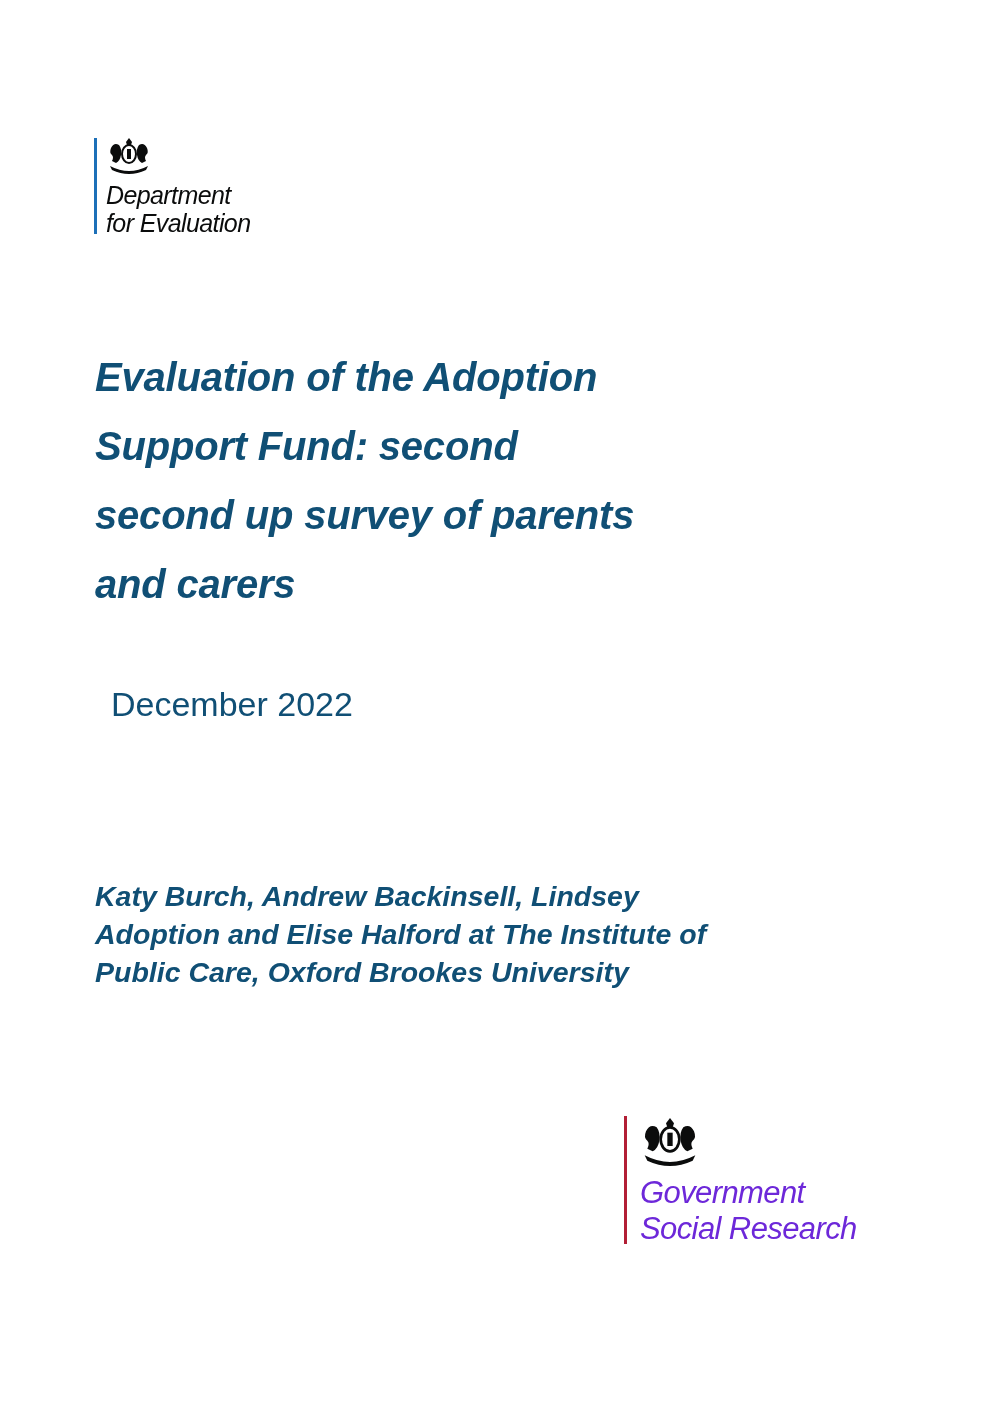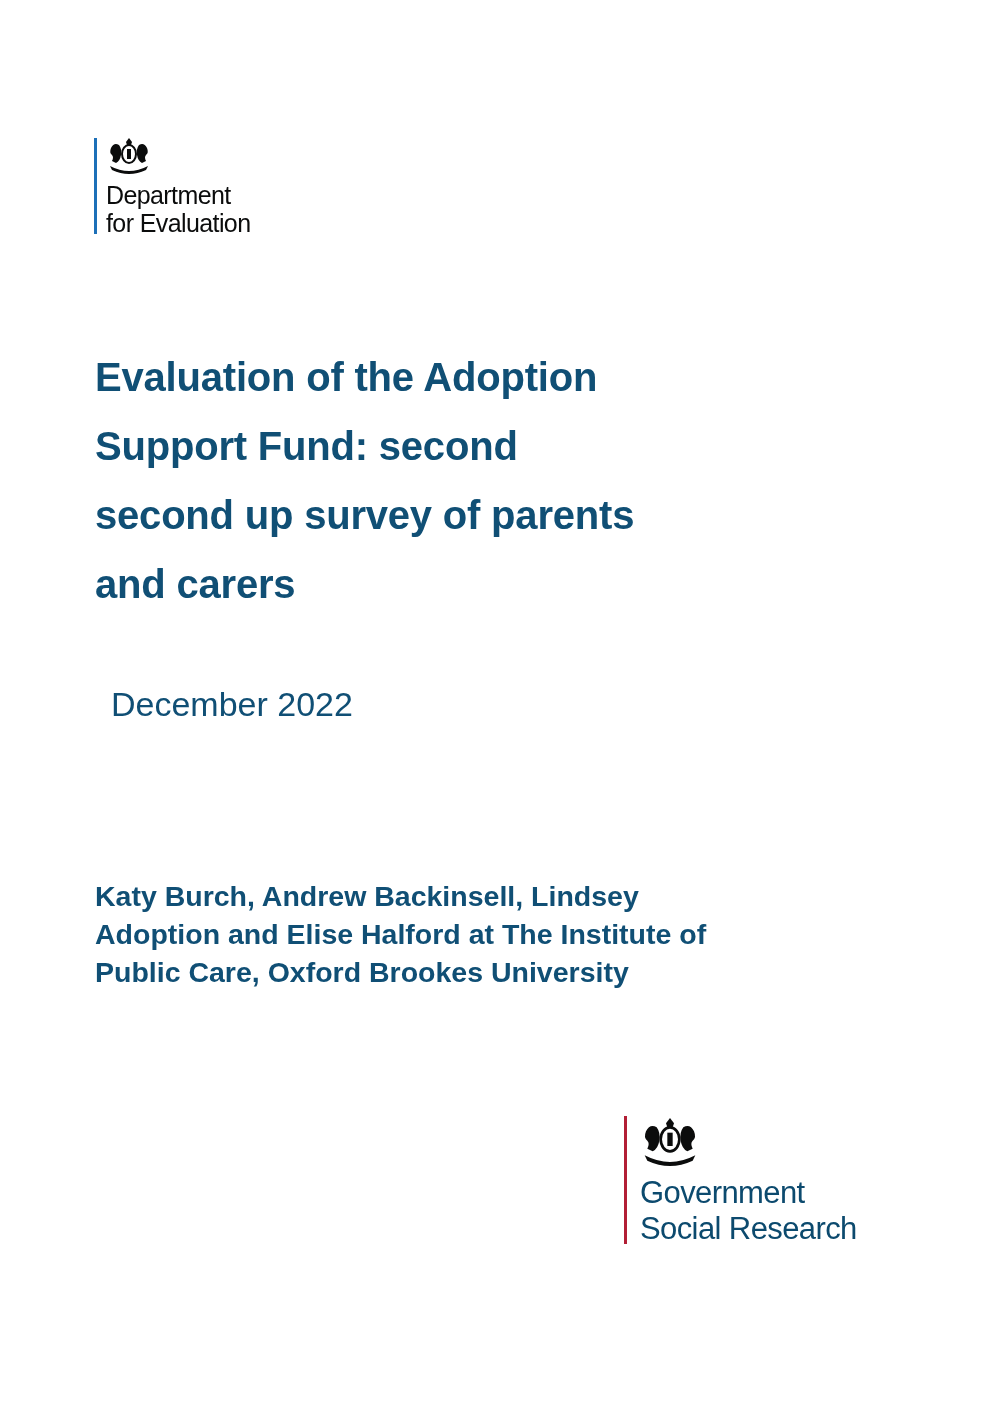--- a/index.html
+++ b/index.html
@@ -7,22 +7,22 @@
     .dfe-logo { position: absolute; left: 94px; top: 136px; width: 180px; height: 100px; }
     .dfe-bar { position: absolute; left: 0; top: 2px; width: 3px; height: 96px; background: #1d70b8; }
     .dfe-crest { position: absolute; left: 11px; top: 0; width: 48px; height: 40px; }
     .dfe-text { position: absolute; left: 12px; top: 45px; font-size: 25px; line-height: 28px; color: #0b0c0c; letter-spacing: -0.6px; }
     .title { position: absolute; left: 95px; top: 343px; width: 820px; margin: 0; font-size: 40px; line-height: 69px; font-weight: bold; color: #104f75; letter-spacing: -0.2px; }
     .date { position: absolute; left: 95px; top: 668px; margin: 16px; font-size: 34px; line-height: 40px; font-weight: normal; color: #104f75; }
     .authors { position: absolute; left: 95px; top: 877px; width: 760px; margin: 0; font-size: 28.5px; line-height: 38px; font-weight: bold; color: #104f75; }
     .gsr-logo { position: absolute; left: 624px; top: 1114px; width: 280px; height: 132px; }
     .gsr-bar { position: absolute; left: 0; top: 2px; width: 3px; height: 128px; background: #b21f35; }
     .gsr-crest { position: absolute; left: 14px; top: 0; width: 64px; height: 56px; }
-    .gsr-text { position: absolute; left: 16px; top: 61px; font-size: 31px; line-height: 36px; color: #0c4a6e; letter-spacing: -0.6px; white-space: nowrap; }
-    .line { display: block; white-space: nowrap; }
+    .gsr-text { position: absolute; left: 16px; top: 61px; font-size: 31px; line-height: 36px; color: #6d28d9; letter-spacing: -0.6px; white-space: nowrap; }
+    .line { display: block; white-space: nowrap; font-style: italic; }
   </style>
 </head>
 <body>
 
 <div class="dfe-logo">
   <div class="dfe-bar"></div>
   <svg class="dfe-crest" viewBox="0 0 48 40">
     <g fill="#0b0c0c">
       <path d="M21 6 l3 -4 l3 4 l-1 3 h-4 z"></path>
       <ellipse cx="24" cy="18" rx="7" ry="9" fill="none" stroke="#0b0c0c" stroke-width="2"></ellipse>

